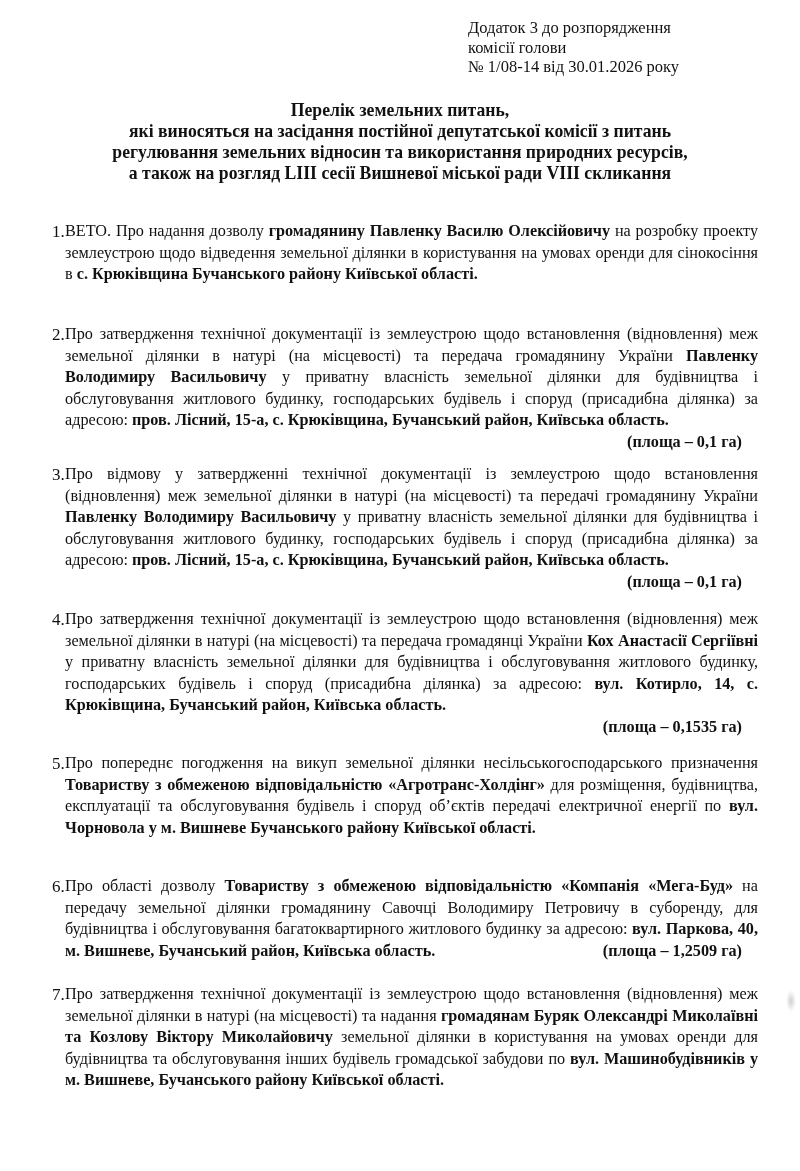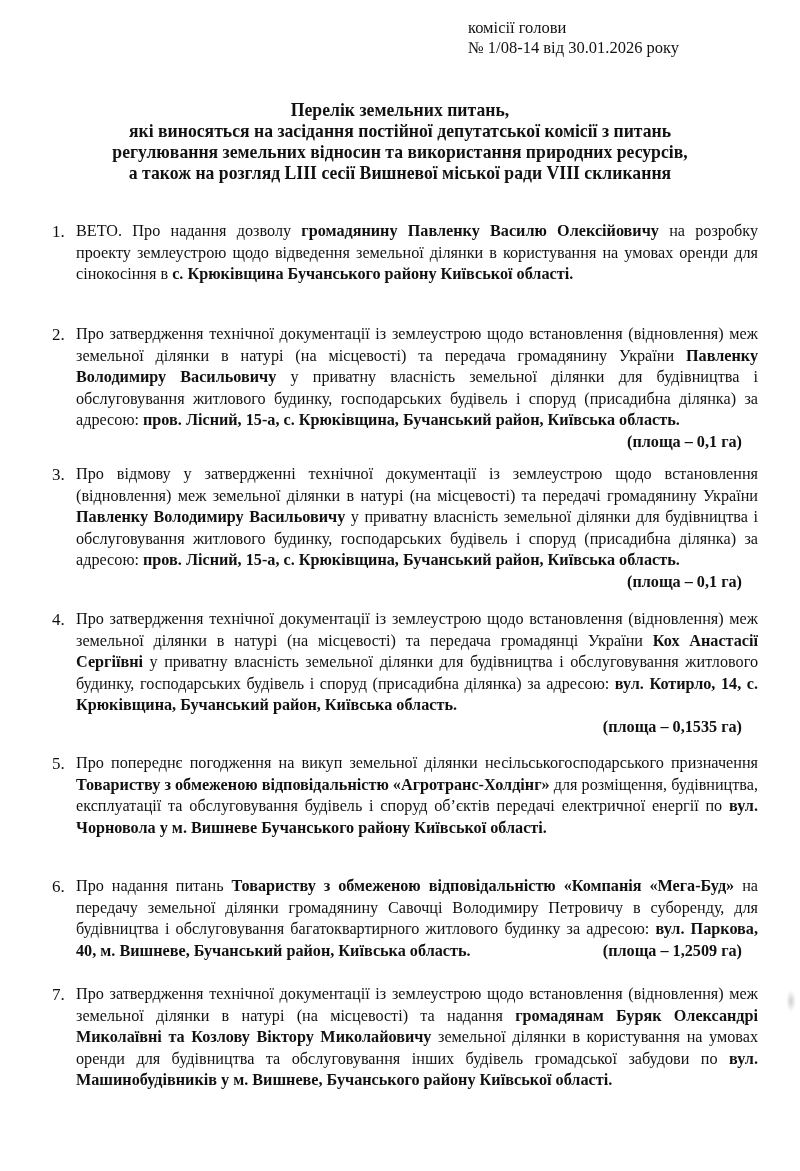--- a/index.html
+++ b/index.html
@@ -20,36 +20,37 @@
   .title div { white-space: nowrap; }
   .items { position: absolute; left: 0; top: 0; width: 800px; }
   .item {
     position: absolute; left: 52px; width: 706px;
     font-size: 16.2px; line-height: 21.5px;
   }
   .item .num {
     position: absolute; left: 0; top: 0; font-size: 17px;
   }
   .item .text {
-    margin-left: 24px; text-align: justify;
+    margin-left: 13px; text-align: justify;
     text-align-last: left;
   }
   .item .text b { font-weight: bold; }
   .item .area {
     text-align: right; font-weight: bold; padding-right: 16px;
   }
   .smudge {
     position: absolute; left: 786px; top: 990px; width: 10px; height: 22px;
     background: radial-gradient(ellipse at center, rgba(150,150,150,0.45), rgba(255,255,255,0) 70%);
   }
 </style>
 </head>
 <body>
 
 <div class="addendum">
+  <div>Додаток 3 до розпорядження</div>
   <div>комісії голови</div>
   <div>№ 1/08-14  від  30.01.2026 року</div>
 </div>
 
 <div class="title">
   <div>Перелік земельних питань,</div>
   <div>які виносяться на засідання постійної депутатської комісії з питань</div>
   <div>регулювання земельних відносин та використання природних ресурсів,</div>
   <div>а також на розгляд LIII сесії Вишневої міської ради VIII скликання</div>
 </div>
@@ -73,21 +74,21 @@
     <span class="num">4.</span>
     <div class="text"><span>Про затвердження технічної документації із землеустрою щодо встановлення (відновлення) меж земельної ділянки в натурі (на місцевості) та передача громадянці України </span><b>Кох Анастасії Сергіївні</b><span> у приватну власність земельної ділянки для будівництва і обслуговування житлового будинку, господарських будівель і споруд (присадибна ділянка) за адресою: </span><b>вул. Котирло, 14, с. Крюківщина, Бучанський район, Київська область.</b></div>
     <div class="area">(площа – 0,1535 га)</div>
   </div>
   <div class="item" style="top:753px">
     <span class="num">5.</span>
     <div class="text"><span>Про попереднє погодження на викуп земельної ділянки несільськогосподарського призначення </span><b>Товариству з обмеженою відповідальністю «Агротранс-Холдінг»</b><span> для розміщення, будівництва, експлуатації та обслуговування будівель і споруд об’єктів передачі електричної енергії по </span><b>вул. Чорновола у м. Вишневе Бучанського району Київської області.</b></div>
   </div>
   <div class="item" style="top:876px">
     <span class="num">6.</span>
-    <div class="text"><span>Про надання питань </span><b>Товариству з обмеженою відповідальністю «Компанія «Мега-Буд»</b><span> на передачу земельної ділянки громадянину Савочці Володимиру Петровичу в суборенду, для будівництва і обслуговування багатоквартирного житлового будинку за адресою: </span><b>вул. Паркова, 40, м. Вишневе, Бучанський район, Київська область.</b></div>
+    <div class="text"><span>Про області дозволу </span><b>Товариству з обмеженою відповідальністю «Компанія «Мега-Буд»</b><span> на передачу земельної ділянки громадянину Савочці Володимиру Петровичу в суборенду, для будівництва і обслуговування багатоквартирного житлового будинку за адресою: </span><b>вул. Паркова, 40, м. Вишневе, Бучанський район, Київська область.</b></div>
     <div class="area" style="margin-top:-21.5px">(площа – 1,2509 га)</div>
   </div>
   <div class="item" style="top:984px">
     <span class="num">7.</span>
     <div class="text"><span>Про затвердження технічної документації із землеустрою щодо встановлення (відновлення) меж земельної ділянки в натурі (на місцевості) та надання </span><b>громадянам Буряк Олександрі Миколаївні та Козлову Віктору Миколайовичу</b><span> земельної ділянки в користування на умовах оренди для будівництва та обслуговування інших будівель громадської забудови по </span><b>вул. Машинобудівників у м. Вишневе, Бучанського району Київської області.</b></div>
   </div>
 </div>
 
 <div class="smudge"></div>
 

